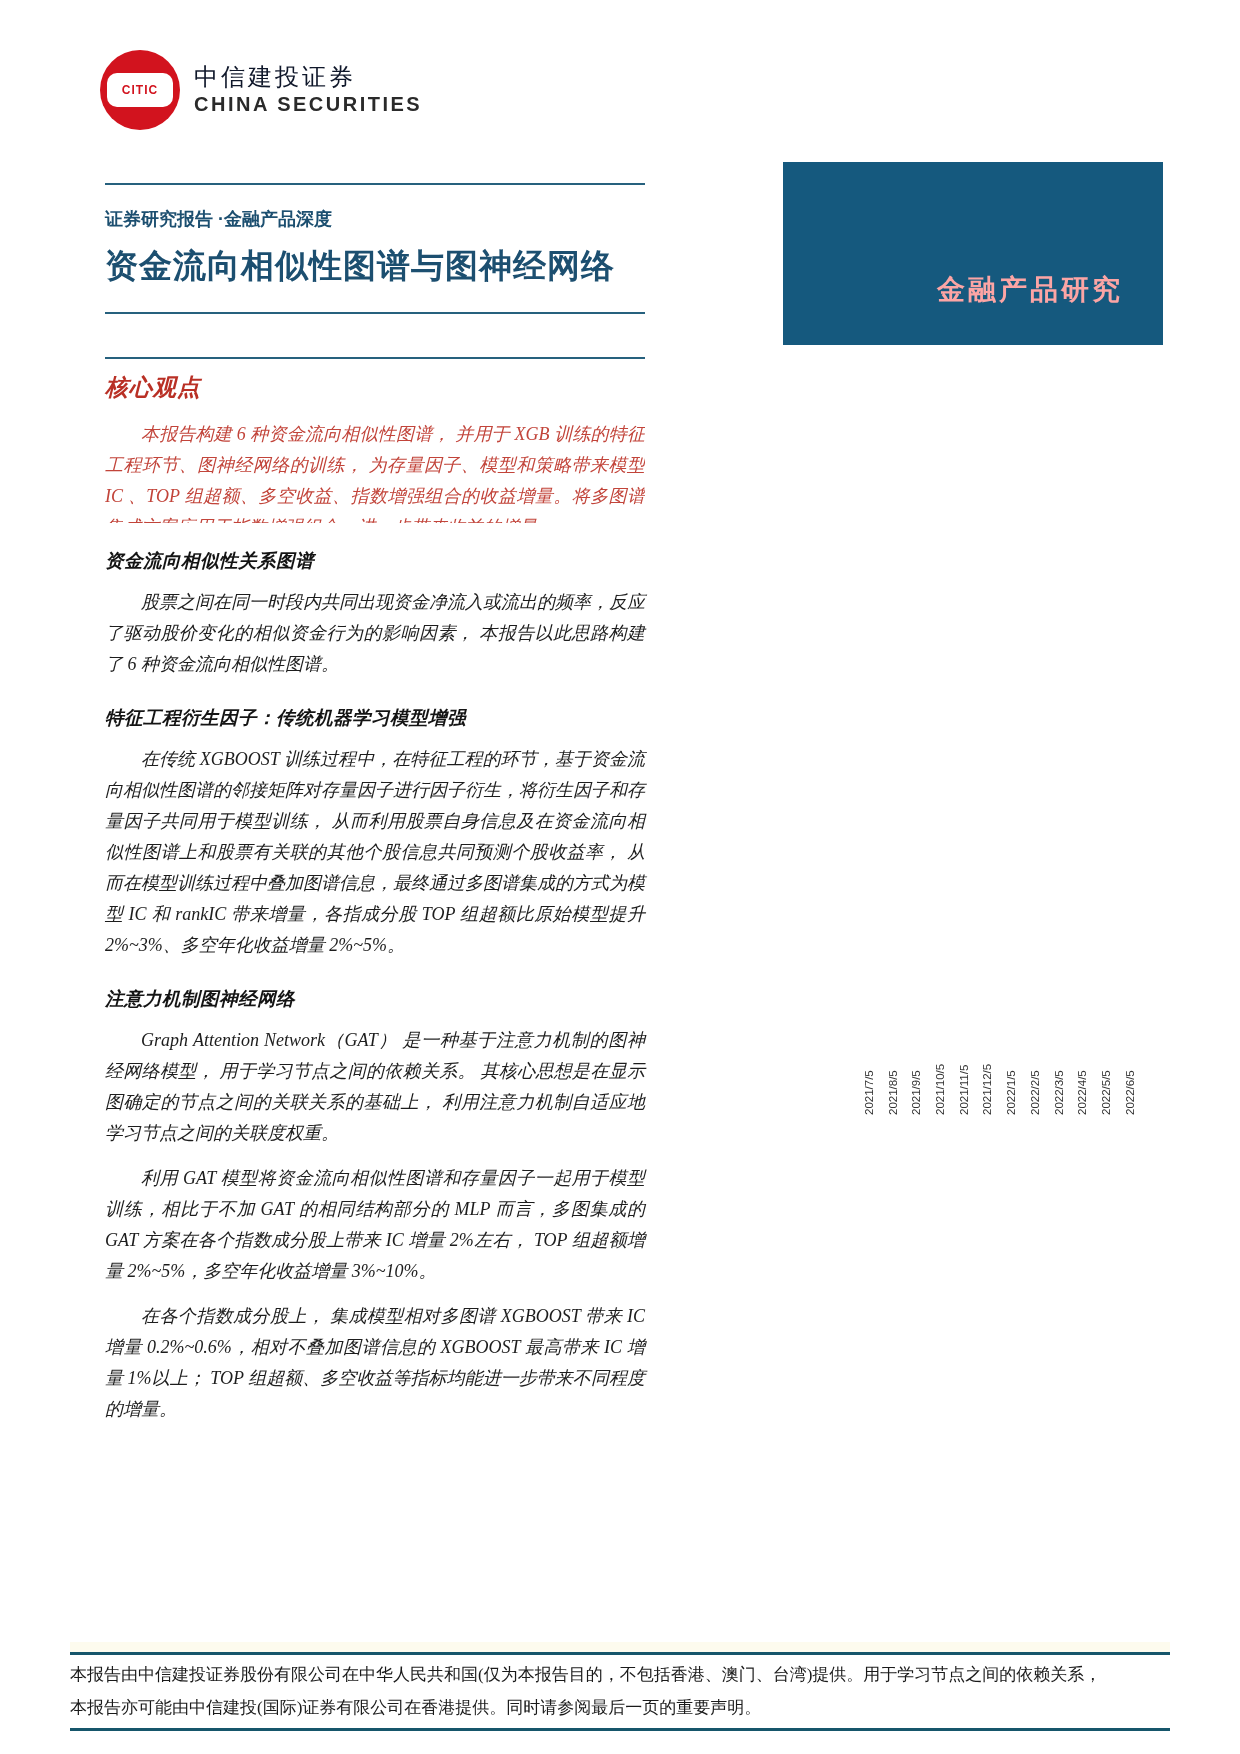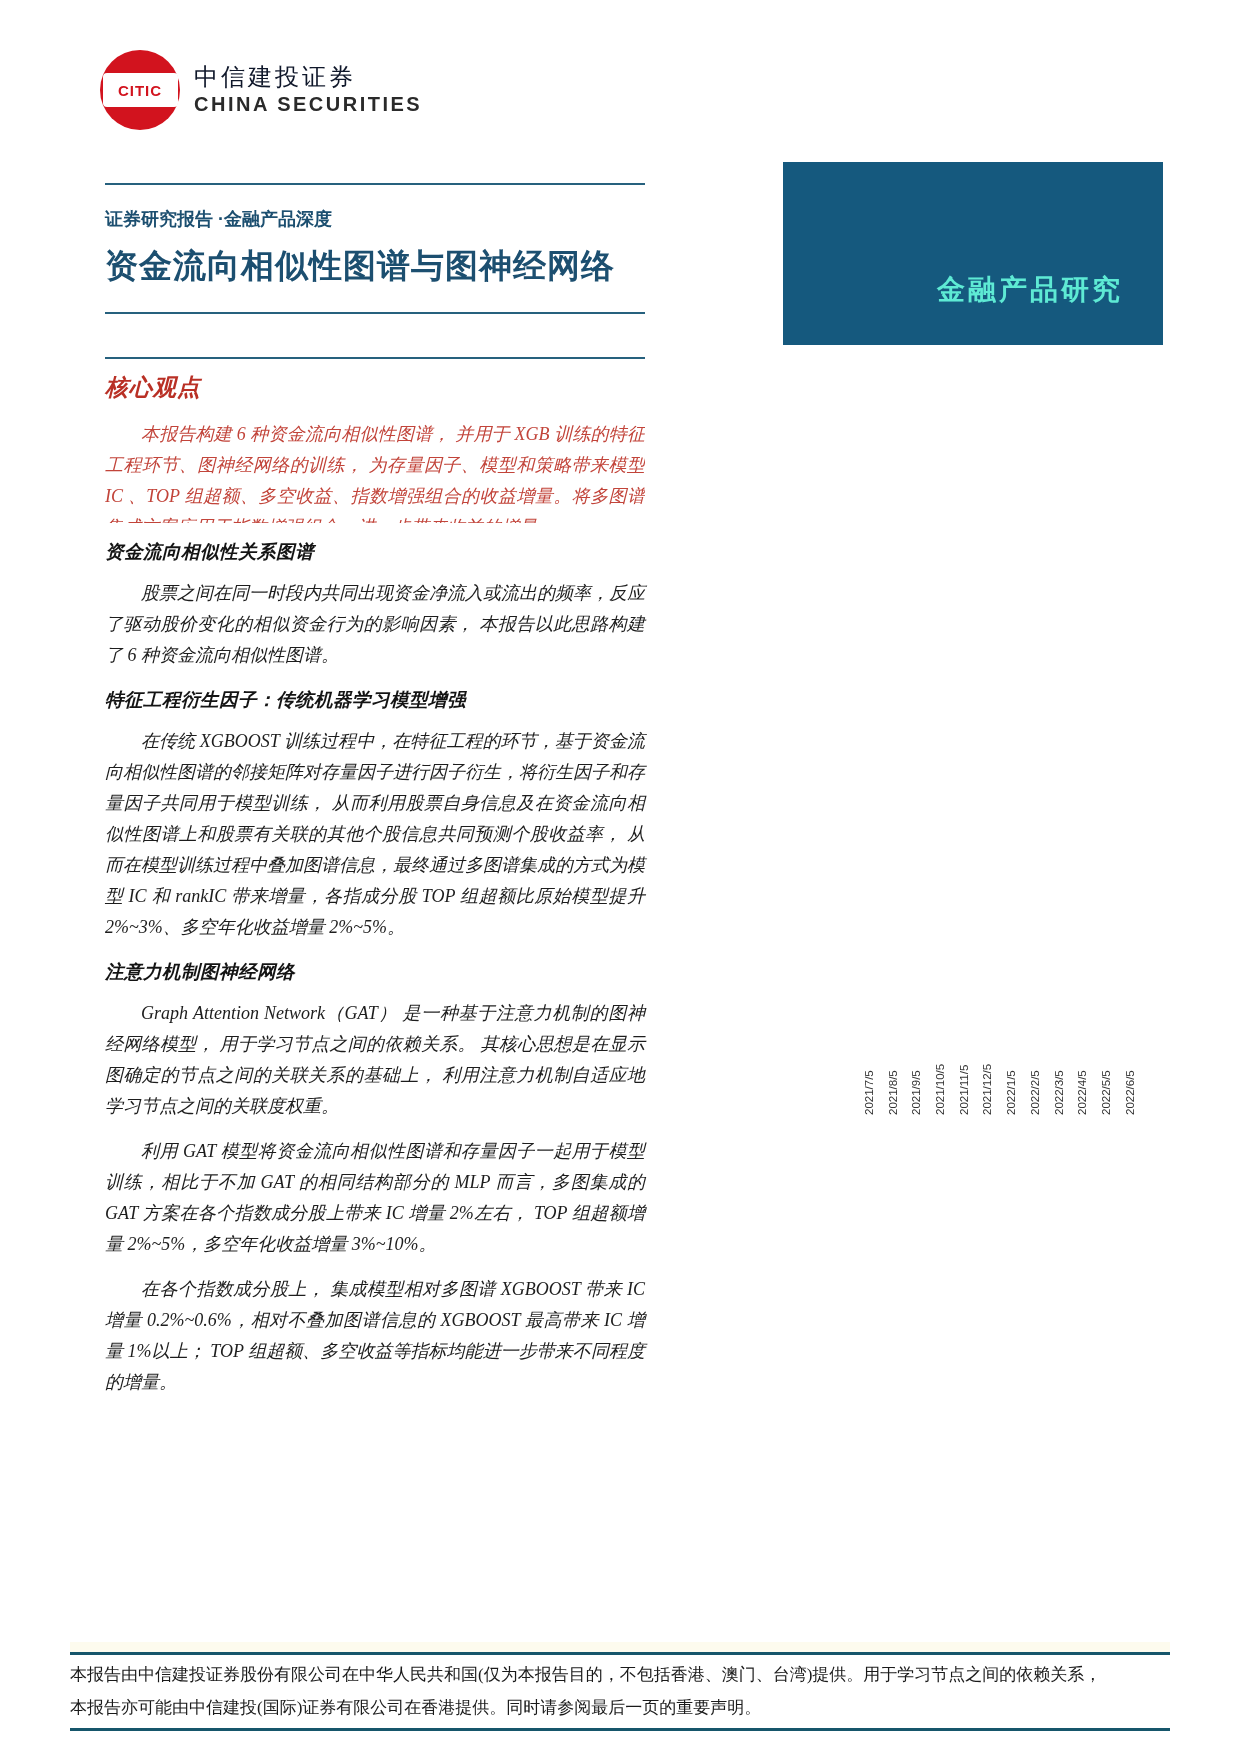--- a/index.html
+++ b/index.html
@@ -9,24 +9,24 @@
     background:#ffffff; overflow:hidden;
     font-family:"Liberation Serif","DejaVu Serif",serif; color:#1d1d1d;
   }
   
   .logo-block { position:absolute; left:100px; top:50px; display:flex; align-items:center; }
   .logo-mark {
     width:80px; height:80px; border-radius:50%; background:#d2131e;
     display:flex; align-items:center; justify-content:center; flex-shrink:0;
   }
   .logo-mark-inner {
-    width:75px; height:34px; background:#ffffff; border-radius:4px;
+    width:66px; height:34px; background:#ffffff; border-radius:10px;
     display:flex; align-items:center; justify-content:center;
     color:#d2131e; font-family:"Liberation Sans",sans-serif;
-    font-weight:bold; font-size:15px; letter-spacing:1px;
+    font-weight:bold; font-size:12px; letter-spacing:1px;
   }
   .logo-names { margin-left:14px; }
   .logo-cn {
     font-family:"Liberation Sans","DejaVu Sans",sans-serif;
     font-size:24px; font-weight:normal; color:#0f172a; letter-spacing:3px; line-height:1.1;
   }
   .logo-en {
     font-family:"Liberation Sans","DejaVu Sans",sans-serif;
     font-size:20px; font-weight:bold; color:#2a2a2a; letter-spacing:2.5px; margin-top:2px;
   }
@@ -42,39 +42,39 @@
     font-size:33px; font-weight:bold; color:#1c4f70; letter-spacing:1px; line-height:1.2;
   }
   .header-bottom-rule { margin-top:26px; }
   
   .category-box {
     position:absolute; left:783px; top:162px; width:380px; height:183px;
     background:#15597e; display:flex; align-items:flex-end; justify-content:flex-end;
     padding:0 40px 36px 0;
   }
   .category-box span {
-    color:#5eead4; font-family:"Liberation Sans",sans-serif;
+    color:#fca5a5; font-family:"Liberation Sans",sans-serif;
     font-size:28px; font-weight:bold; letter-spacing:3px;
   }
   
   .main-col { position:absolute; left:105px; top:357px; width:540px;font-style:italic; }
   .core-heading {
     margin-top:13px; font-family:"Liberation Sans",sans-serif;
     font-size:23px; font-weight:bold; color:#b93025; letter-spacing:1px;
   }
   .para {
     font-size:18px; line-height:31px; text-align:justify; text-indent:2em;
     color:#1d1d1d; margin-top:14px;
   }
   .red-para {
     color:#c2443a; margin-top:16px;
     max-height:104px; overflow:hidden;
   }
   .sec-heading {
-    margin-top:16px; font-family:"Liberation Sans",sans-serif;
+    margin-top:25px; font-family:"Liberation Sans",sans-serif;
     font-size:18.5px; font-weight:bold; color:#141414; letter-spacing:0.5px;
   }
   
   .date-axis { position:absolute; left:858px; top:1051px; display:flex; }
   .vdate { position:relative; width:23.7px; height:64px; }
   .vdate span {
     position:absolute; left:5px; top:0; display:block; width:64px;
     font-family:"Liberation Sans","DejaVu Sans",sans-serif; font-size:11.5px; color:#333;
     transform-origin:0 0; transform:translateY(64px) rotate(-90deg); white-space:nowrap;
   }

